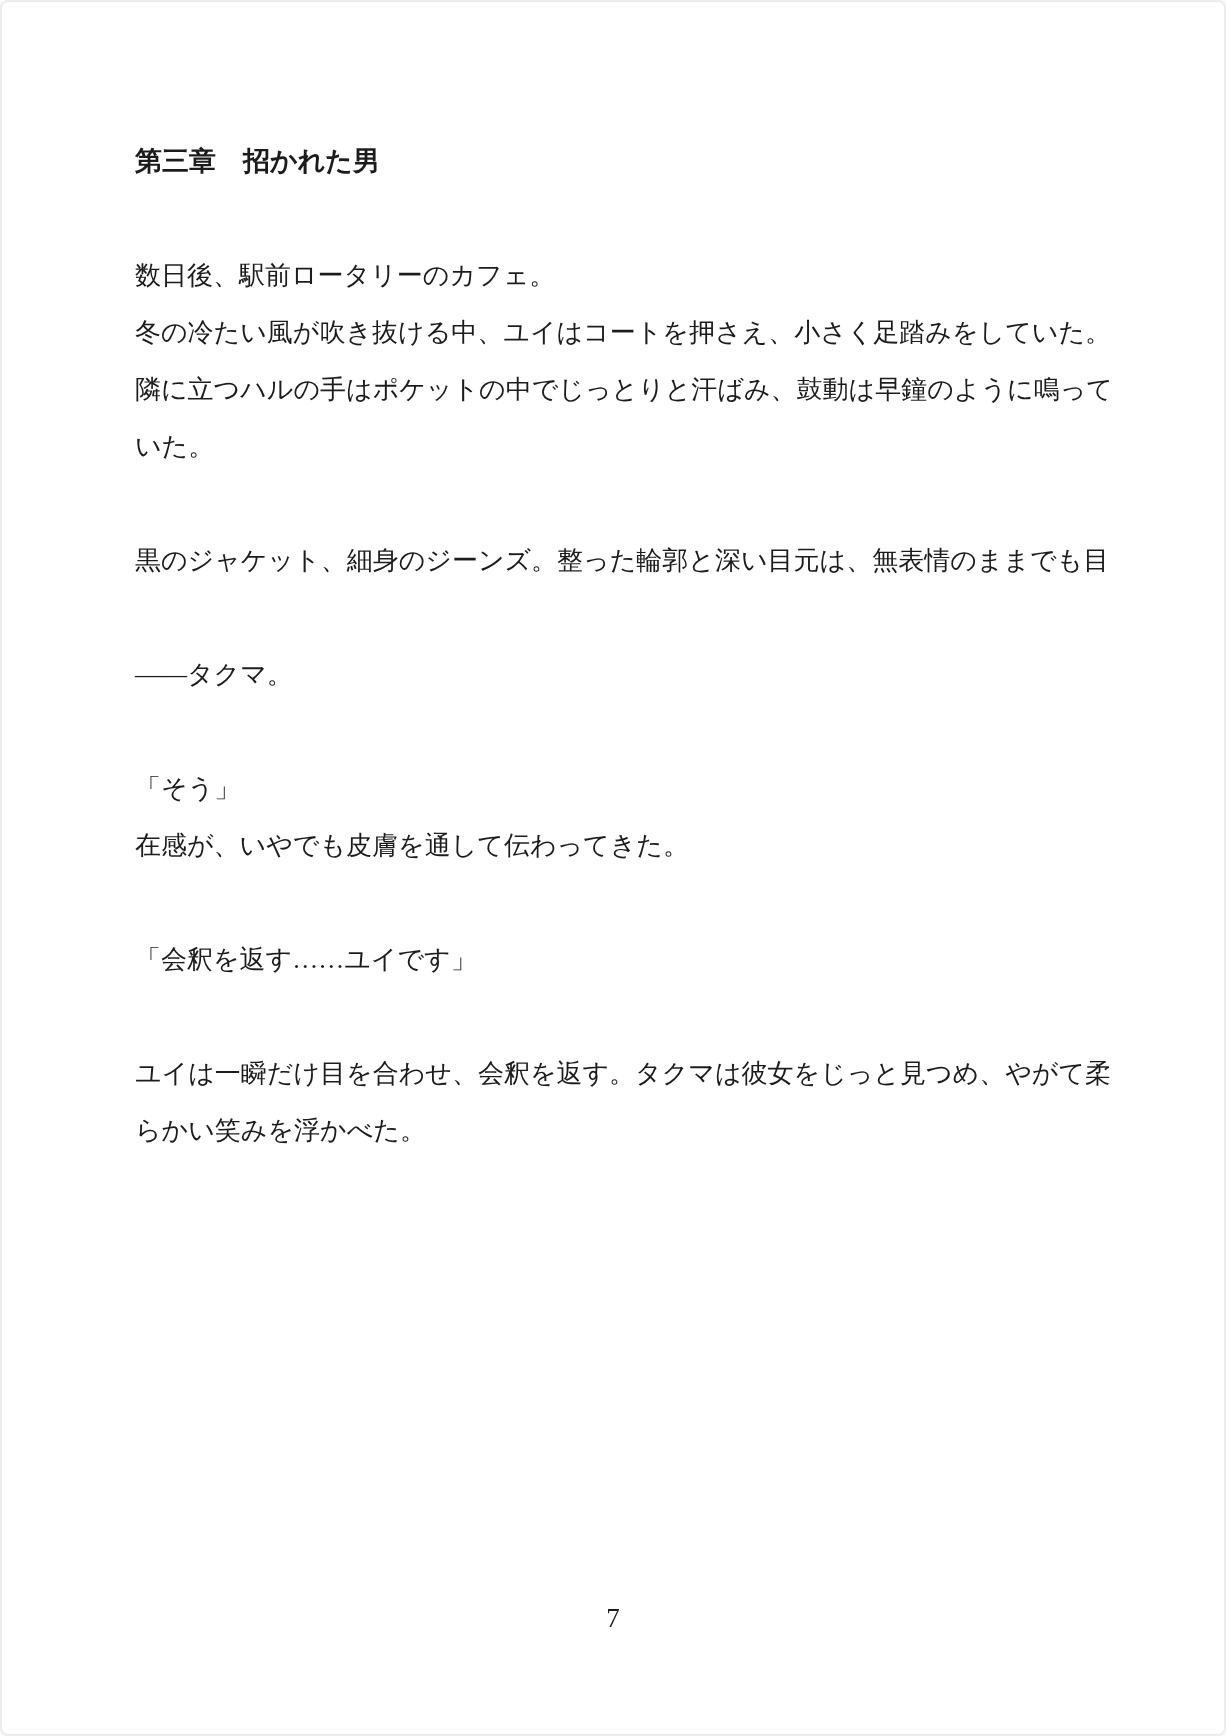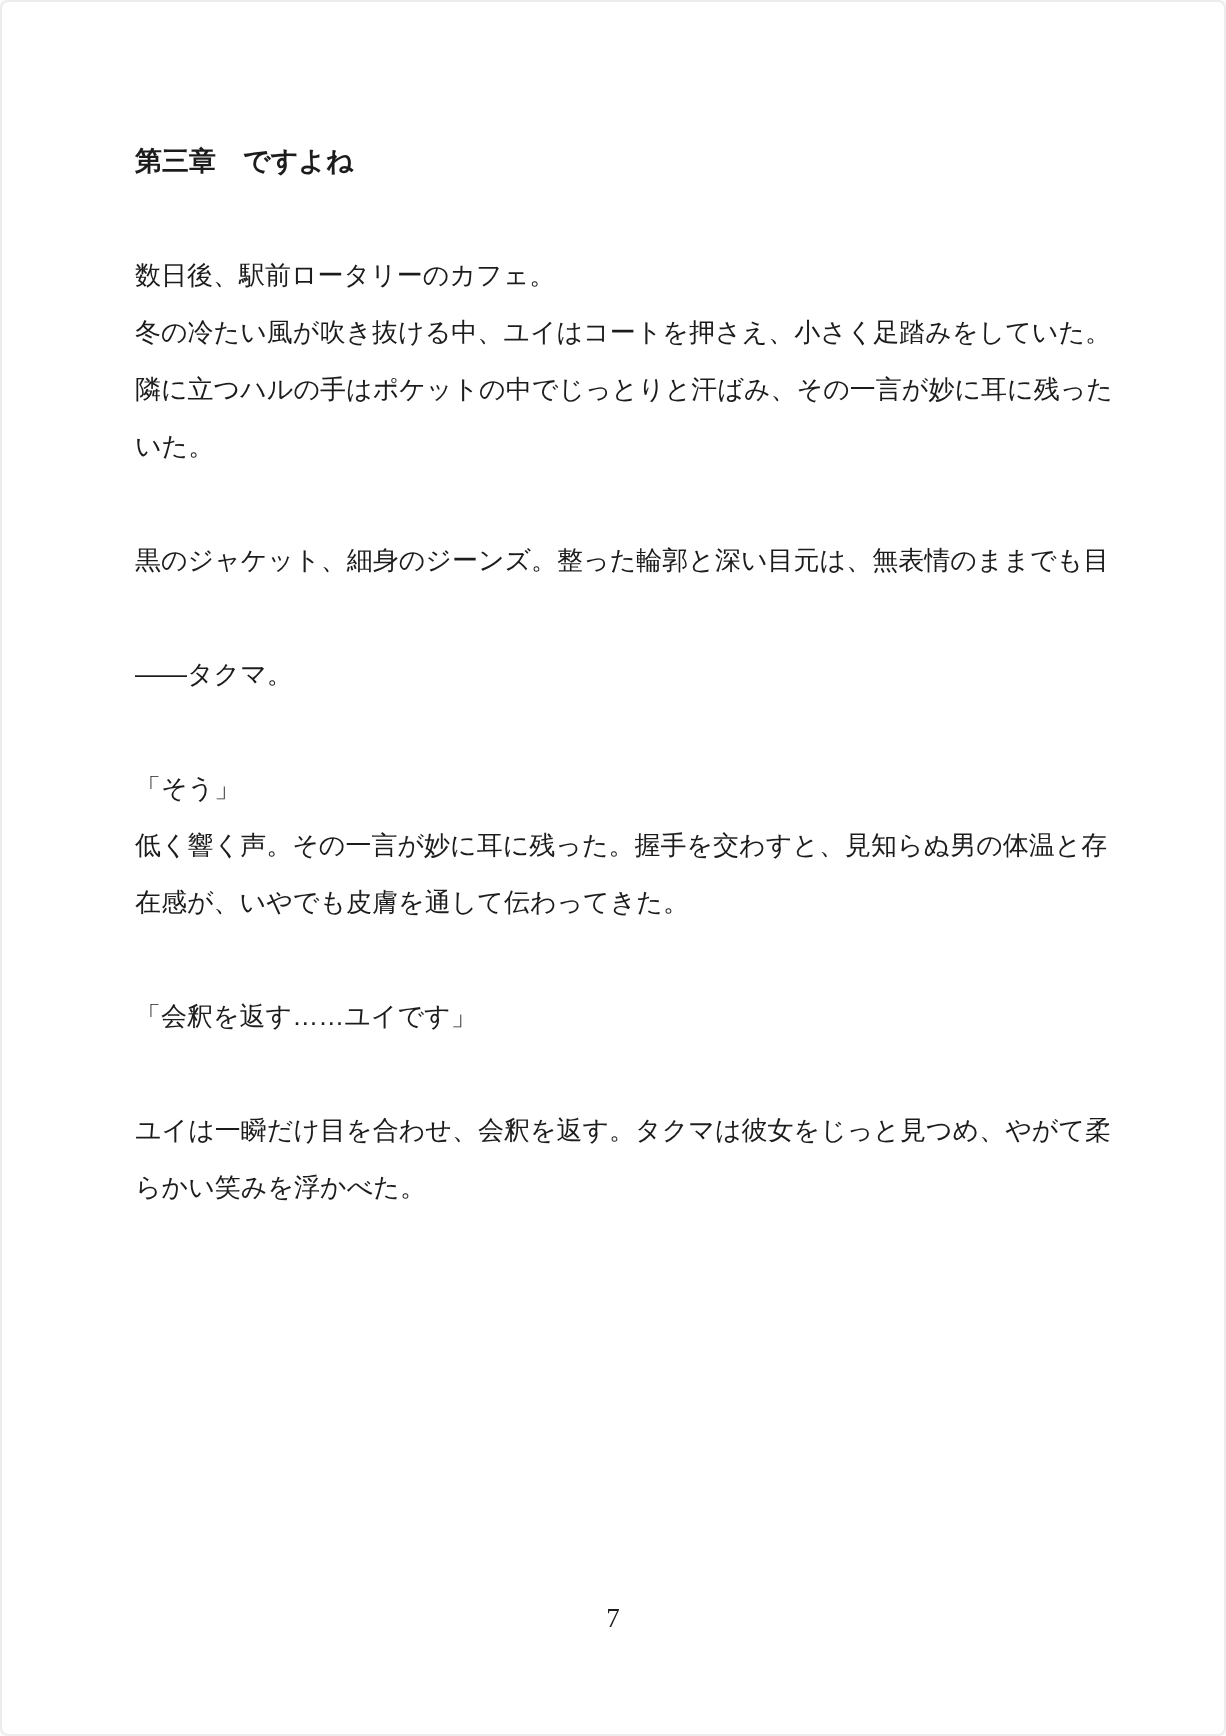--- a/index.html
+++ b/index.html
@@ -40,56 +40,56 @@
     white-space: nowrap;
   }
   .paragraph {
     margin: 0 0 57px 0;
   }
   .line {
     height: 57px;
     line-height: 57px;
     font-size: 26px;
     white-space: nowrap;
+    font-family: Liberation Serif, serif;
   }
   .page-number {
     position: absolute;
     left: 0;
     top: 1592px;
     width: 100%;
     height: 48px;
     line-height: 48px;
     text-align: center;
     font-family: "Liberation Serif", "DejaVu Serif", serif;
     font-size: 27px;
     color: #1c1c1c;
   }
 </style>
 </head>
 <body>
 
 <div class="page">
   <div class="content">
-    <h1 class="chapter-title">第三章　ですよね</h1>
+    <h1 class="chapter-title">第三章　招かれた男</h1>
     <div id="paragraphs">
         <div class="paragraph">
           <div class="line">数日後、駅前ロータリーのカフェ。</div>
           <div class="line">冬の冷たい風が吹き抜ける中、ユイはコートを押さえ、小さく足踏みをしていた。</div>
-          <div class="line">隣に立つハルの手はポケットの中でじっとりと汗ばみ、その一言が妙に耳に残った</div>
+          <div class="line">隣に立つハルの手はポケットの中でじっとりと汗ばみ、鼓動は早鐘のように鳴って</div>
           <div class="line">いた。</div>
         </div>
         <div class="paragraph">
           <div class="line">黒のジャケット、細身のジーンズ。整った輪郭と深い目元は、無表情のままでも目</div>
         </div>
         <div class="paragraph">
           <div class="line">——タクマ。</div>
         </div>
         <div class="paragraph">
           <div class="line">「そう」</div>
-          <div class="line">低く響く声。その一言が妙に耳に残った。握手を交わすと、見知らぬ男の体温と存</div>
           <div class="line">在感が、いやでも皮膚を通して伝わってきた。</div>
         </div>
         <div class="paragraph">
           <div class="line">「会釈を返す……ユイです」</div>
         </div>
         <div class="paragraph">
           <div class="line">ユイは一瞬だけ目を合わせ、会釈を返す。タクマは彼女をじっと見つめ、やがて柔</div>
           <div class="line">らかい笑みを浮かべた。</div>
         </div>
       </div>

